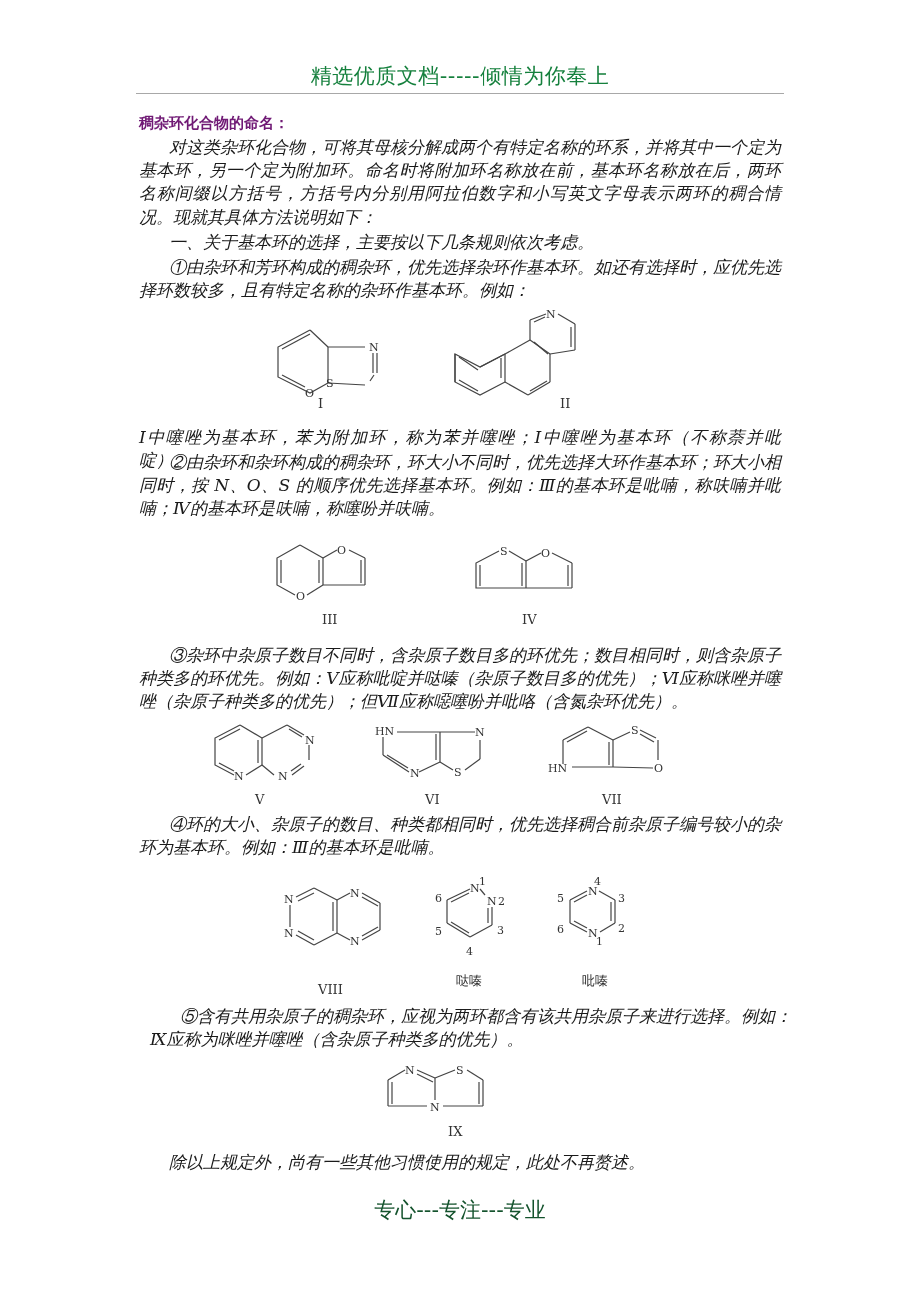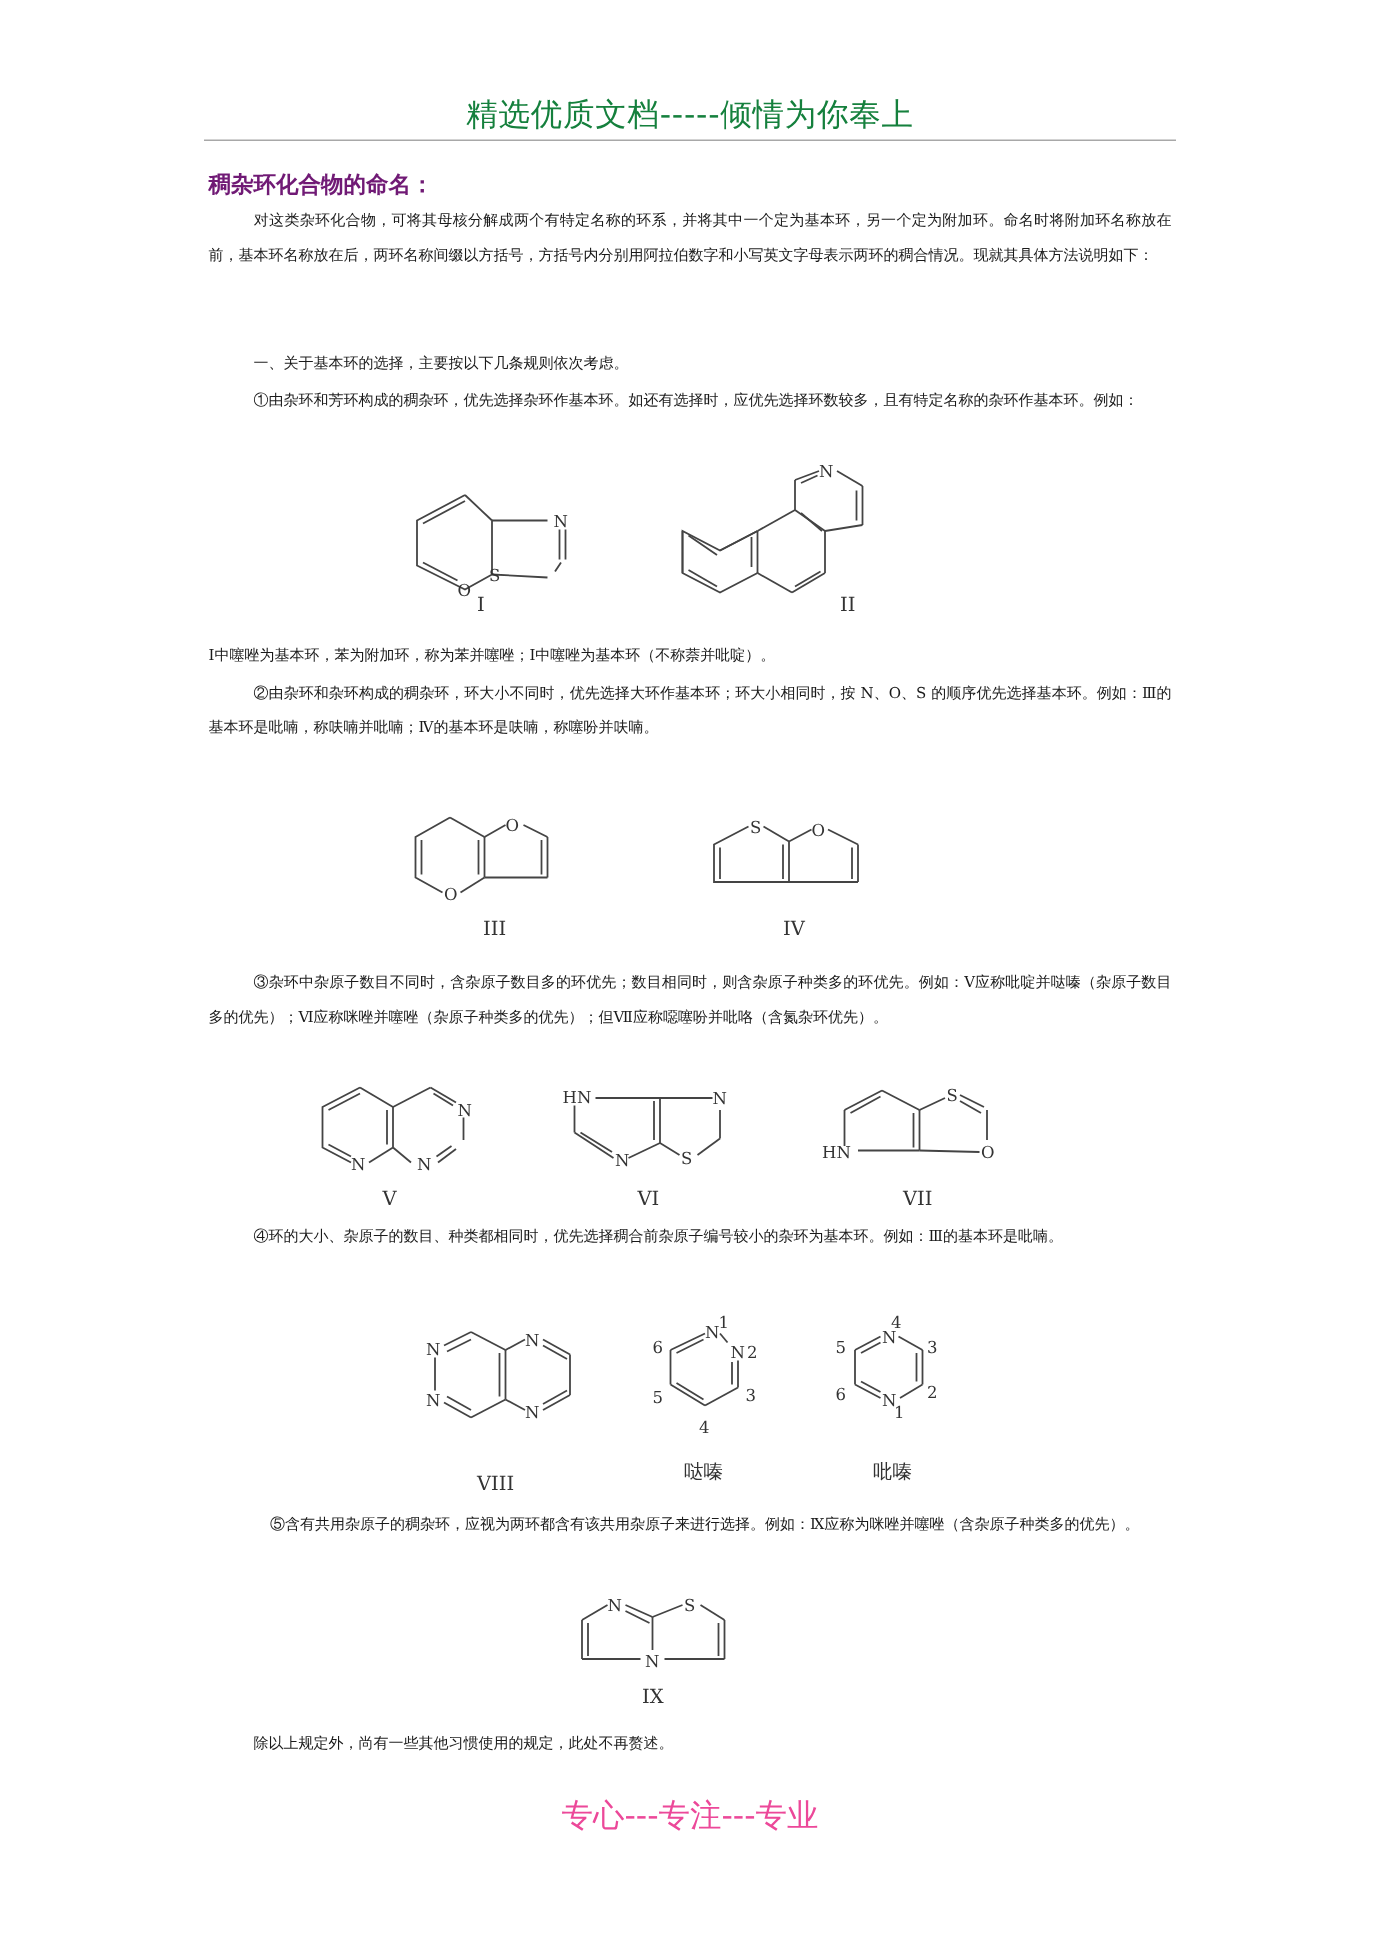--- a/index.html
+++ b/index.html
@@ -3,28 +3,28 @@
 <meta charset="utf-8">
 <style>
   html, body { margin: 0; padding: 0; background: #ffffff; }
   body { width: 920px; height: 1302px; position: relative; overflow: hidden;
          font-family: "DejaVu Serif", "Liberation Serif", serif; color: #1a1a1a; }
   .page-header { position: absolute; left: 138px; top: 62px; width: 644px; text-align: center;
                  font-family: "DejaVu Sans", "Liberation Sans", sans-serif; font-size: 21px; color: #15803d; letter-spacing: 0.5px; }
   .header-rule { position: absolute; left: 136px; top: 93px; width: 648px; height: 0; border-top: 1.5px solid #a8a8a8; }
   .section-title { position: absolute; left: 139px; top: 114px; font-family: "DejaVu Sans", "Liberation Sans", sans-serif;
                    font-size: 15px; font-weight: bold; color: #701a75; }
-  .para { position: absolute; left: 139px; width: 642px; font-size: 10px; line-height: 23.2px; text-align: justify; }
+  .para { position: absolute; left: 139px; width: 642px; font-size: 17px; line-height: 23.2px; text-align: justify; font-style: italic; }
   .para .ind { display: inline-block; width: 30px; }
   .caption { position: absolute; font-size: 13px; color: #333; text-align: center; }
   svg.struct { position: absolute; overflow: visible; }
   svg.struct line, svg.struct polyline, svg.struct path { stroke: #444; stroke-width: 1.2; fill: none; }
   svg.struct text { font-family: "DejaVu Serif", "Liberation Serif", serif; font-size: 11px; fill: #333; }
   .page-footer { position: absolute; left: 138px; top: 1196px; width: 644px; text-align: center;
-                 font-family: "DejaVu Sans", "Liberation Sans", sans-serif; font-size: 21px; color: #ec4899; }
+                 font-family: "DejaVu Sans", "Liberation Sans", sans-serif; font-size: 21px; color: #14532d; }
 </style>
 </head>
 <body>
 
 <div class="page-header">精选优质文档-----倾情为你奉上</div>
 <div class="header-rule"></div>
 
 <div class="section-title">稠杂环化合物的命名：</div>
 
 <div class="para" style="top:136px;"><span class="ind"></span><span>对这类杂环化合物，可将其母核分解成两个有特定名称的环系，并将其中一个定为基本环，另一个定为附加环。命名时将附加环名称放在前，基本环名称放在后，两环名称间缀以方括号，方括号内分别用阿拉伯数字和小写英文字母表示两环的稠合情况。现就其具体方法说明如下：</span></div>
@@ -254,17 +254,17 @@
   <line x1="52" y1="16" x2="52" y2="38"></line>
   <line x1="5" y1="44" x2="44" y2="44"></line>
   <line x1="60" y1="44" x2="100" y2="44"></line>
   <line x1="84" y1="8" x2="100" y2="18"></line>
   <line x1="100" y1="18" x2="100" y2="44"></line>
   <line x1="96" y1="20" x2="96" y2="42"></line>
   <text x="22" y="12">N</text>
   <text x="73" y="12">S</text>
   <text x="47" y="49">N</text>
 </svg>
-<div class="caption" style="left:428px;top:1124px;text-align:right;">IX</div>
+<div class="caption" style="left:448px;top:1124px;text-align:right;">IX</div>
 
 <div class="para" style="top:1151px;"><span class="ind"></span><span>除以上规定外，尚有一些其他习惯使用的规定，此处不再赘述。</span></div>
 
 <div class="page-footer">专心---专注---专业</div>
 
 </body></html>

